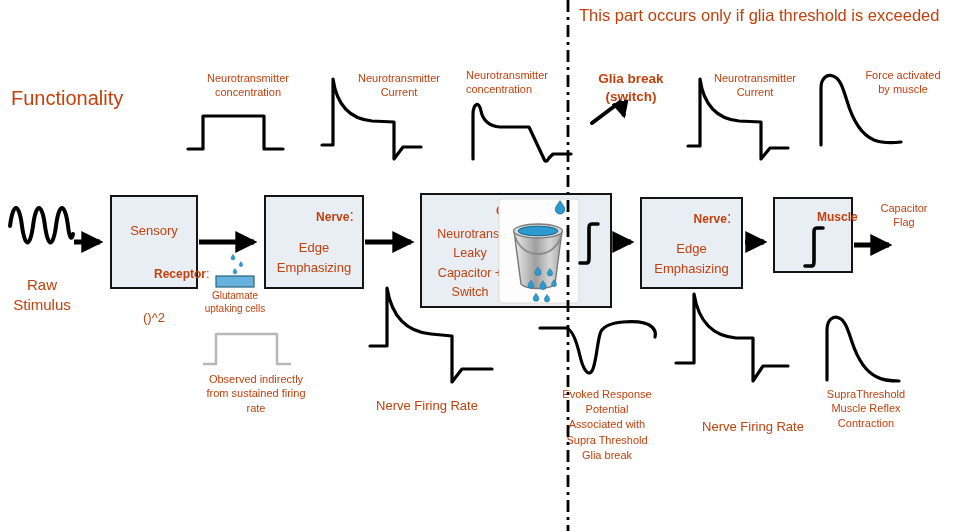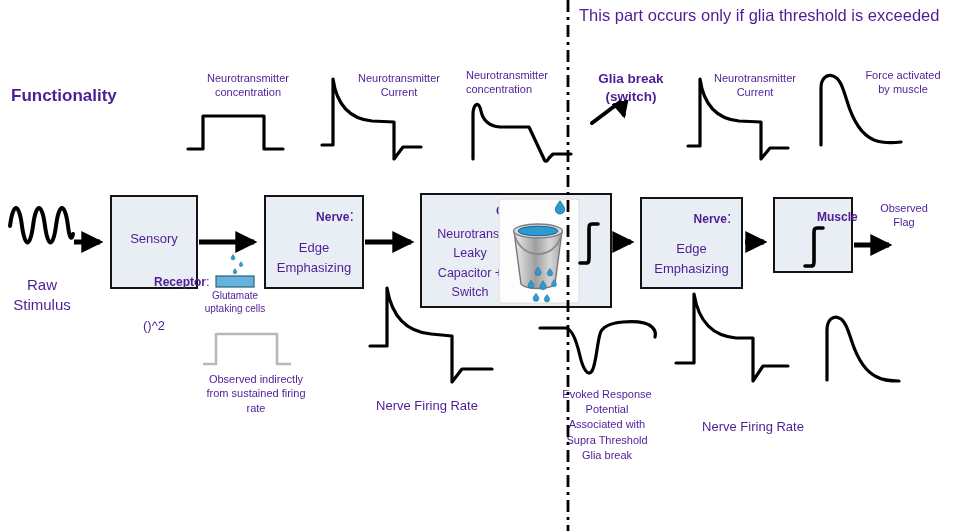--- a/index.html
+++ b/index.html
@@ -1,38 +1,38 @@
 <!DOCTYPE html>
 <html style="--box-fill: #e9edf4; --box-border: #141414; --gray-wave: #b8b8b8; --water: #2e9ad0; --water-dark: #18648f; --glutamate-fill: #66b2dc;"><head>
 <meta charset="utf-8">
 <style>
   html,body{margin:0;padding:0;background:#fff;}
   #stage{
     position:relative;width:960px;height:531px;background:#ffffff;overflow:hidden;
-    font-family:"Liberation Sans","DejaVu Sans",sans-serif;color:#4c1d95;
+    font-family:"Liberation Sans","DejaVu Sans",sans-serif;color:#c2410c;
   }
   .lbl{position:absolute;white-space:pre-line;line-height:1.3;}
   .center{text-align:center;}
   .bold{font-weight:bold;}
   .box{
     position:absolute;background:var(--box-fill);border:2px solid var(--box-border);
     box-sizing:border-box;text-align:center;z-index:1;
   }
   .box .ttl{font-weight:bold;font-size:12px;margin-left:42px;}
   .box .colon{font-weight:normal;}
   .box .body{font-size:13px;white-space:pre-line;line-height:1.5;}
   #overlay{position:absolute;left:0;top:0;z-index:5;pointer-events:none;}
   .wave{fill:none;stroke:#000;stroke-width:3.2;stroke-linejoin:round;stroke-linecap:round;}
   .wave-gray{fill:none;stroke:var(--gray-wave);stroke-width:2.6;stroke-linejoin:round;}
   .flow{stroke:#000;stroke-width:5;}
   .step{fill:none;stroke:#000;stroke-width:3.6;stroke-linecap:round;}
   .dash{stroke:#000;stroke-width:2.8;stroke-dasharray:12 5 3 5;}
   .drop{fill:var(--water);stroke:var(--water-dark);stroke-width:1;}
   .hdr{font-size:16.5px;line-height:1.22;}
-  .rowlbl{font-size:17px;font-weight:bold;}
+  .rowlbl{font-size:20px;font-weight:normal;}
   .wlbl{font-size:11px;}
 </style>
 </head>
 <body>
 
 <div id="stage">
 
   <div class="lbl hdr" style="left:579px;top:5px;width:372px;">This part occurs only if glia threshold is exceeded</div>
 
   <div class="lbl rowlbl" style="left:11px;top:85px;">Functionality</div>
@@ -45,37 +45,40 @@
 concentration</div>
   <div class="lbl center bold" style="left:592px;top:70px;width:78px;font-size:13.5px;">Glia break
 (switch)</div>
   <div class="lbl wlbl center" style="left:694px;top:71px;width:122px;">Neurotransmitter
 Current</div>
   <div class="lbl wlbl center" style="left:848px;top:68px;width:110px;">Force activated
 by muscle</div>
 
   <div class="lbl center" style="left:2px;top:243px;width:80px;font-size:15px;margin-top:32px;">Raw
 Stimulus</div>
-  <div class="lbl wlbl center" style="left:862px;top:201px;width:84px;">Observed
+  <div class="lbl wlbl center" style="left:862px;top:201px;width:84px;">Capacitor
 Flag</div>
   <div class="lbl center" style="left:198px;top:289px;width:74px;font-size:10px;">Glutamate
 uptaking cells</div>
 
   <div class="lbl wlbl center" style="left:190px;top:372px;width:132px;">Observed indirectly
 from sustained firing
 rate</div>
   <div class="lbl center" style="left:362px;top:398px;width:130px;font-size:13px;">Nerve Firing Rate</div>
   <div class="lbl wlbl center" style="left:544px;top:387px;width:126px;line-height:1.38;">Evoked Response
 Potential
 Associated with
 Supra Threshold
 Glia break</div>
   <div class="lbl center" style="left:688px;top:419px;width:130px;font-size:13px;">Nerve Firing Rate</div>
+  <div class="lbl wlbl center" style="left:810px;top:387px;width:112px;">SupraThreshold
+Muscle Reflex
+Contraction</div>
 
-  <div class="box" style="left:110px;top:195px;width:88px;height:94px;padding-top:10px;">
+  <div class="box" style="left:110px;top:195px;width:88px;height:94px;padding-top:2px;">
     <div class="body" style="line-height:1.65;">
       <span>Sensory</span><br>
       <span class="ttl">Receptor</span><span class="colon">:</span><br>
       <span>()^2</span>
     </div>
   </div>
 
   <div class="box" style="left:264px;top:195px;width:100px;height:94px;padding-top:10px;">
     <span class="ttl">Nerve</span><span class="colon">:</span>
     <div class="body" style="margin-top:13px;">Edge

